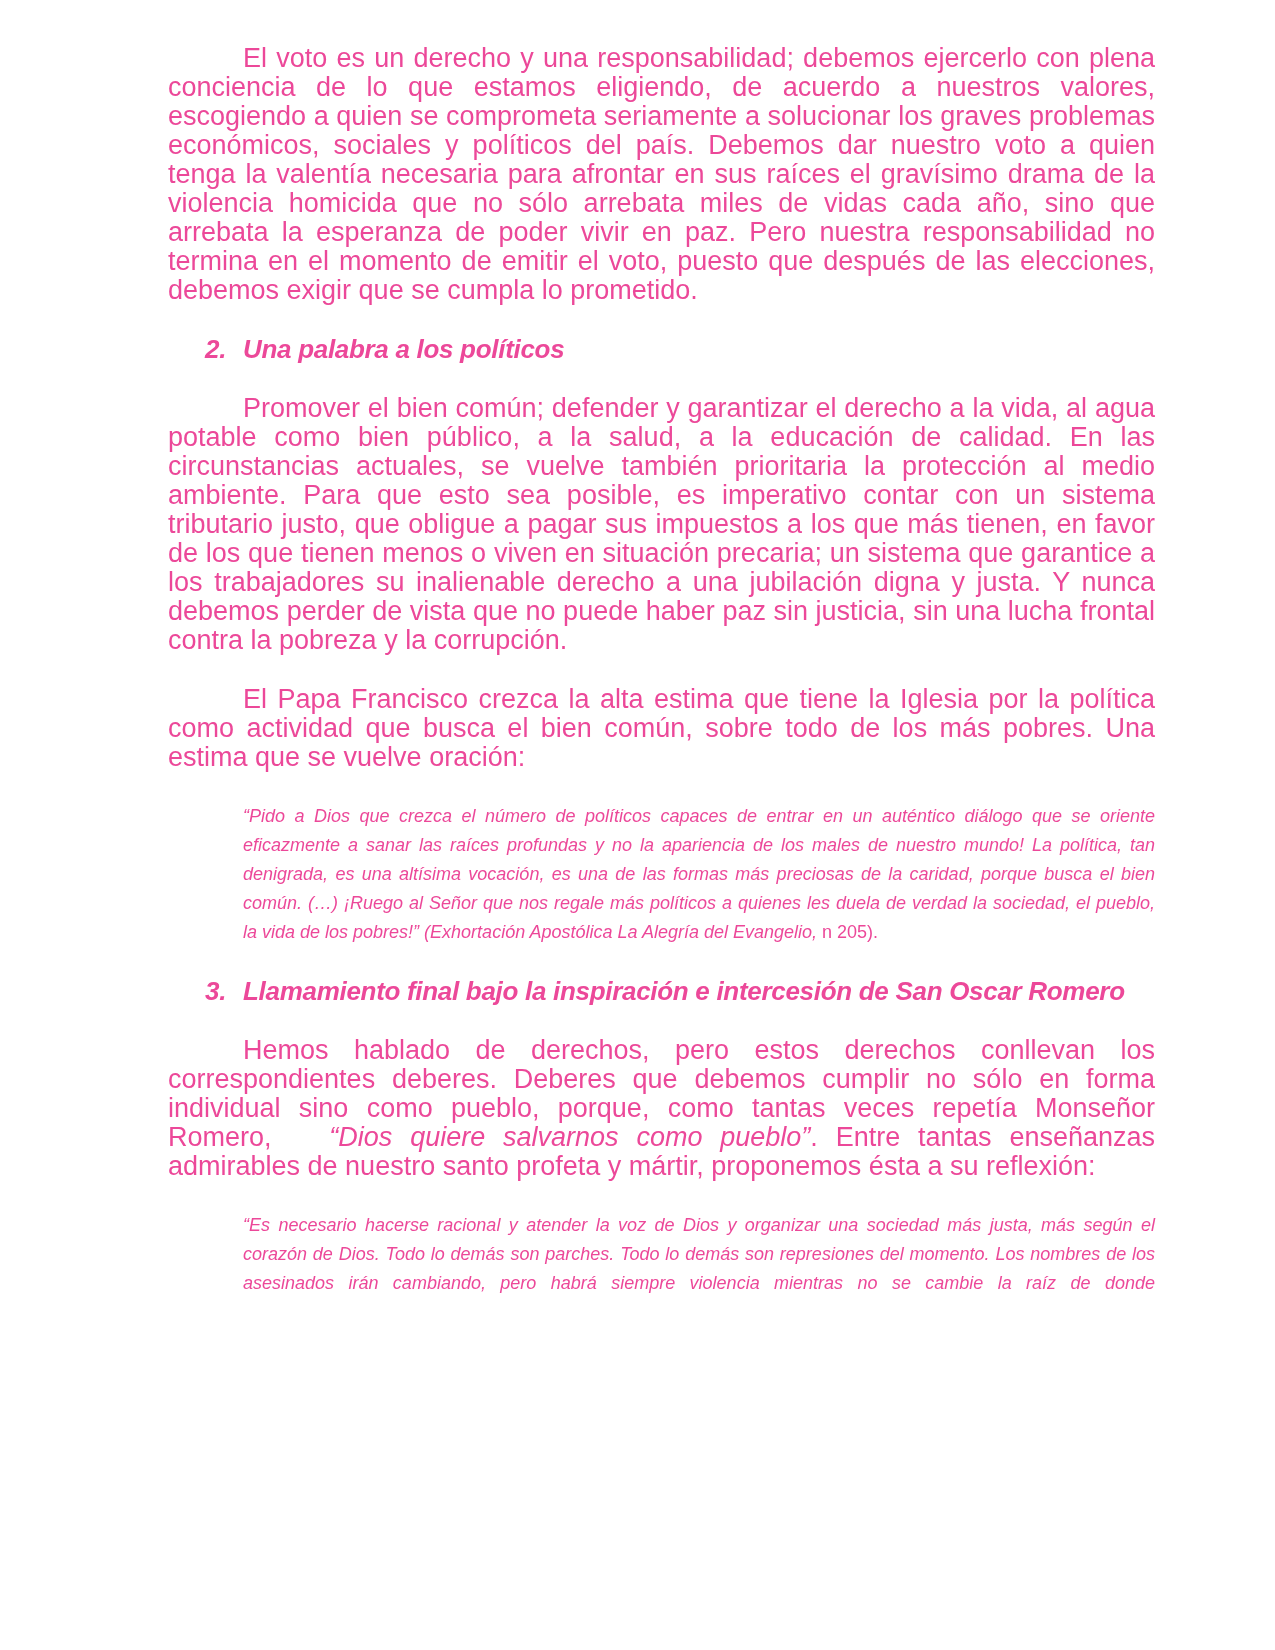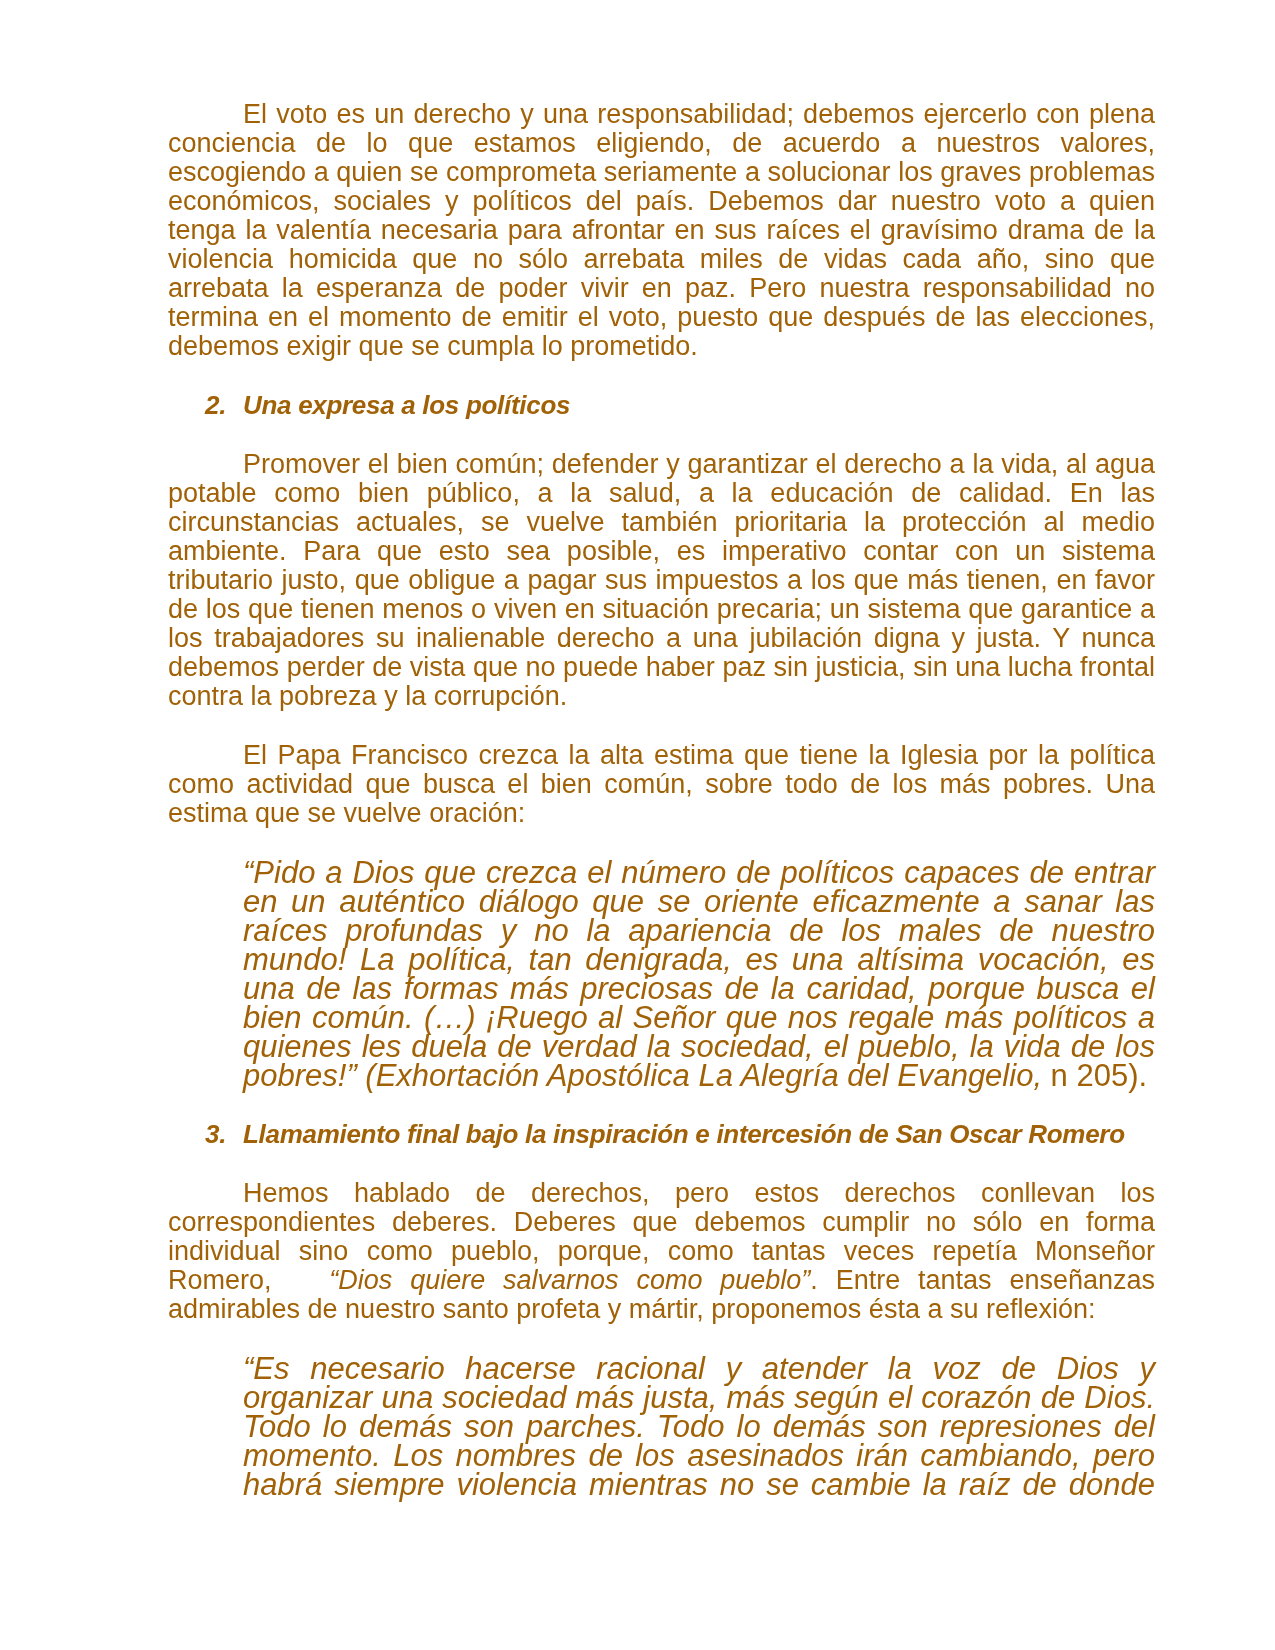--- a/index.html
+++ b/index.html
@@ -7,34 +7,34 @@
     padding: 0;
     background: #ffffff;
   }
   .page {
     position: relative;
     width: 1275px;
     height: 1650px;
     margin: 0 auto;
     background: #ffffff;
     box-sizing: border-box;
-    padding: 100px 120px 0 168px;
-    color: #a16207;
+    padding: 44px 120px 0 168px;
+    color: #ec4899;
     font-family: "Liberation Sans", "DejaVu Sans", sans-serif;
     overflow: hidden;
   }
   .para {
     font-size: 27px;
     line-height: 29px;
     text-align: justify;
     text-indent: 75px;
     margin: 0 0 30px 0;
   }
   .quote {
-    font-size: 31px;
+    font-size: 18px;
     line-height: 29px;
     font-style: italic;
     text-align: justify;
     margin: 0 0 30px 75px;
   }
   .quote .regular {
     font-style: normal;
   }
   .quote.justify-last {
     text-align-last: justify;
@@ -60,21 +60,21 @@
 </style>
 </head>
 <body>
 
 <div class="page">
 
   <p class="para">El voto es un derecho y una responsabilidad; debemos ejercerlo con plena conciencia de lo que estamos eligiendo, de acuerdo a nuestros valores, escogiendo a quien se comprometa seriamente a solucionar los graves problemas económicos, sociales y políticos del país. Debemos dar nuestro voto a quien tenga la valentía necesaria para afrontar en sus raíces el gravísimo drama de la violencia homicida que no sólo arrebata miles de vidas cada año, sino que arrebata la esperanza de poder vivir en paz. Pero nuestra responsabilidad no termina en el momento de emitir el voto, puesto que después de las elecciones, debemos exigir que se cumpla lo prometido.</p>
 
   <div class="heading">
     <span class="heading-num">2.</span>
-    <span class="heading-text">Una expresa a los políticos</span>
+    <span class="heading-text">Una palabra a los políticos</span>
   </div>
 
 
   <p class="para">Promover el bien común; defender y garantizar el derecho a la vida, al agua potable como bien público, a la salud, a la educación de calidad. En las circunstancias actuales, se vuelve también prioritaria la protección al medio ambiente. Para que esto sea posible, es imperativo contar con un sistema tributario justo, que obligue a pagar sus impuestos a los que más tienen, en favor de los que tienen menos o viven en situación precaria; un sistema que garantice a los trabajadores su inalienable derecho a una jubilación digna y justa. Y nunca debemos perder de vista que no puede haber paz sin justicia, sin una lucha frontal contra la pobreza y la corrupción.</p>
 
   <p class="para">El Papa Francisco crezca la alta estima que tiene la Iglesia por la política como actividad que busca el bien común, sobre todo de los más pobres. Una estima que se vuelve oración:</p>
 
   <p class="quote"><span>“Pido a Dios que crezca el número de políticos capaces de entrar en un auténtico diálogo que se oriente eficazmente a sanar las raíces profundas y no la apariencia de los males de nuestro mundo! La política, tan denigrada, es una altísima vocación, es una de las formas más preciosas de la caridad, porque busca el bien común. (…) ¡Ruego al Señor que nos regale más políticos a quienes les duela de verdad la sociedad, el pueblo, la vida de los pobres!” (Exhortación Apostólica La Alegría del Evangelio,</span><span class="regular"> n 205).</span></p>
 
   <div class="heading">

